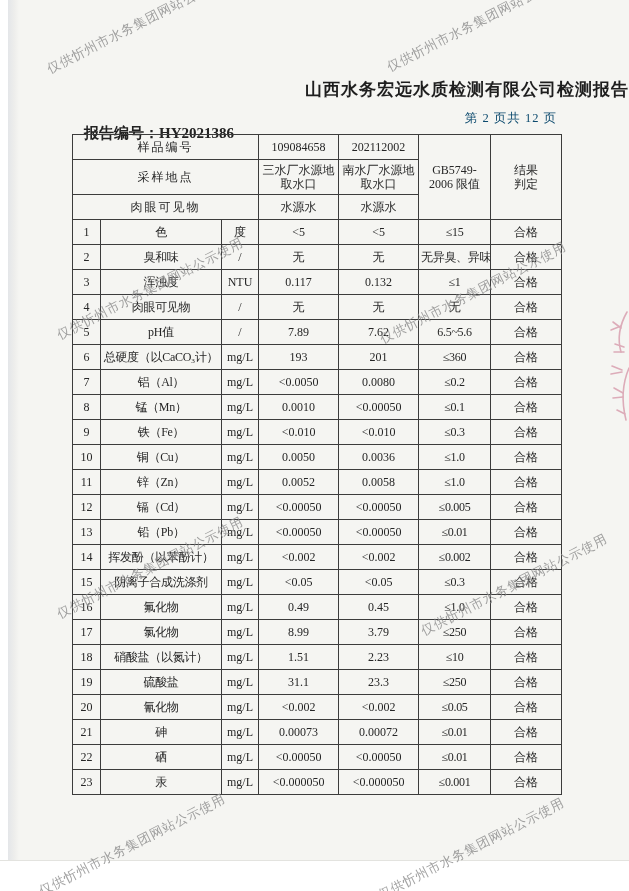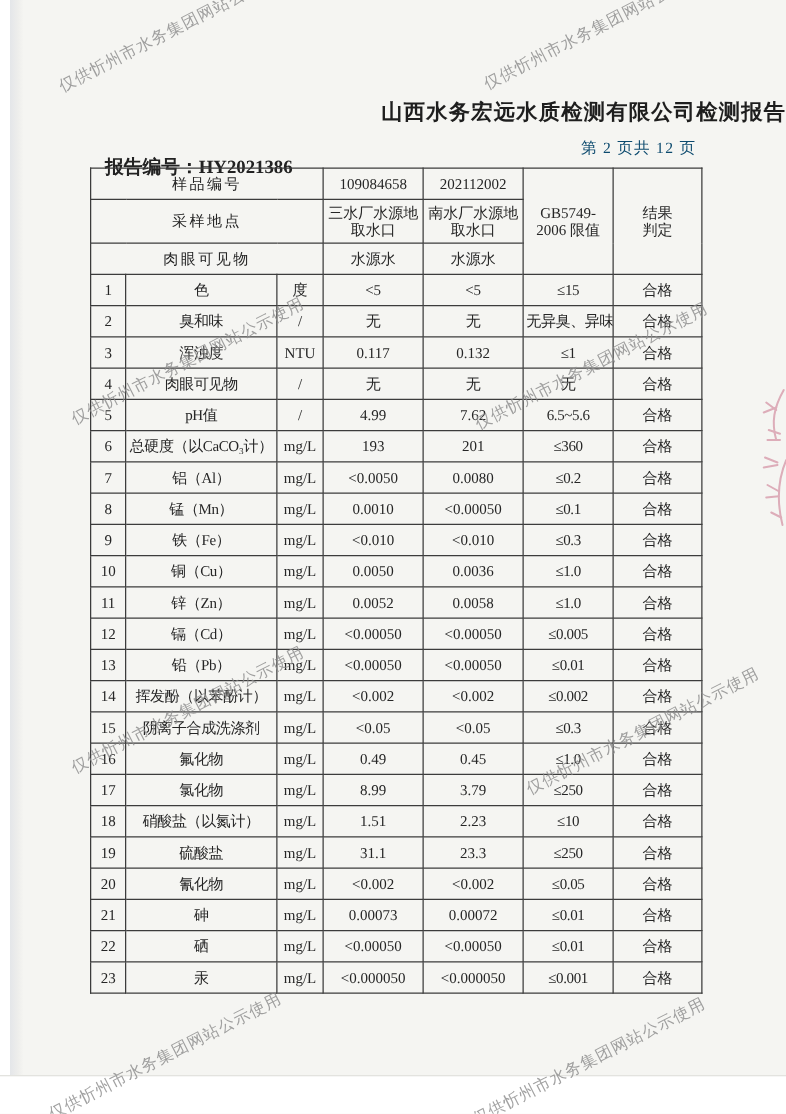--- a/index.html
+++ b/index.html
@@ -153,21 +153,21 @@
     <td>/</td>
     <td>无</td>
     <td>无</td>
     <td class="c-limit">无</td>
     <td>合格</td>
   </tr>
       <tr class="data-row">
     <td>5</td>
     <td class="c-name">pH值</td>
     <td>/</td>
-    <td>4.99</td>
+    <td>7.89</td>
     <td>7.62</td>
     <td class="c-limit">6.5~5.6</td>
     <td>合格</td>
   </tr>
       <tr class="data-row">
     <td>6</td>
     <td class="c-name">总硬度（以CaCO₃计）</td>
     <td>mg/L</td>
     <td>193</td>
     <td>201</td>

